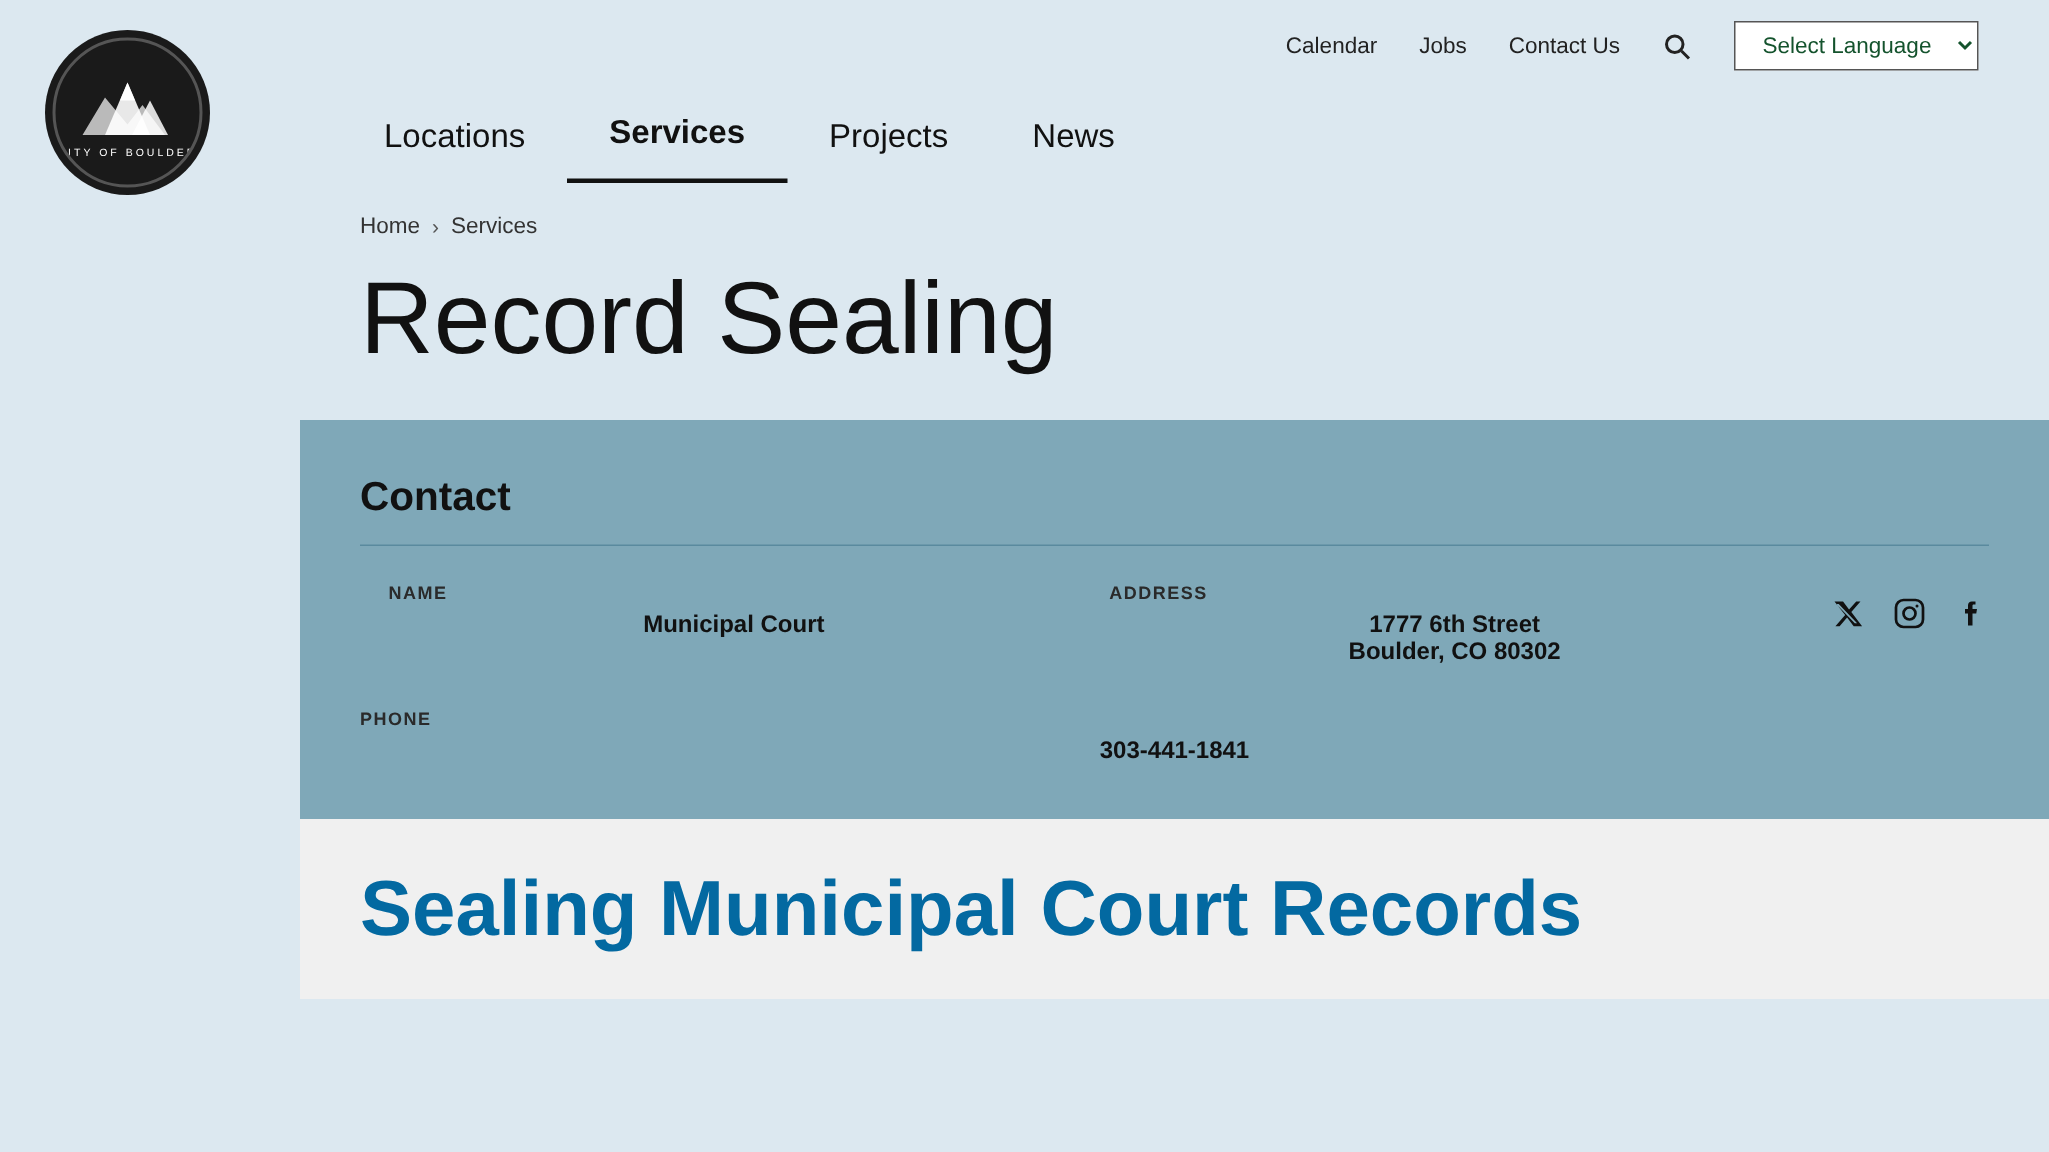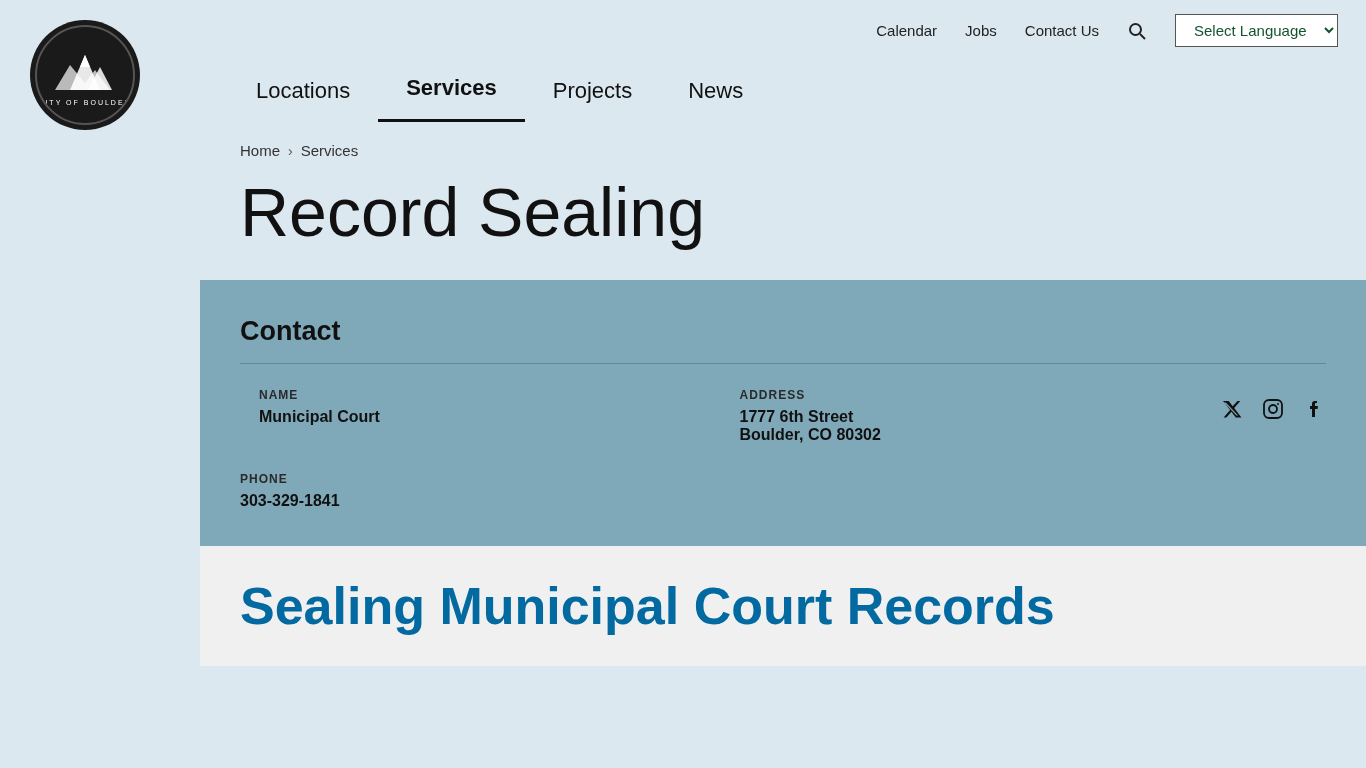--- a/index.html
+++ b/index.html
@@ -19,21 +19,21 @@
     
     .header {
       background-color: #dce8f0;
       position: relative;
     }
 
     .top-bar {
       display: flex;
       justify-content: flex-end;
       align-items: center;
-      padding: 14px 28px 10px 40px;
+      padding: 14px 47px 10px 40px;
       gap: 28px;
     }
 
     .top-bar-link {
       font-size: 15px;
       color: #222;
       text-decoration: none;
       cursor: pointer;
     }
 
@@ -212,20 +212,21 @@
       letter-spacing: 1px;
       text-transform: uppercase;
       color: #2a2a2a;
       margin-bottom: 6px;
     }
 
     .contact-field-value {
       font-size: 16px;
       font-weight: 700;
       color: #111;
+      text-align: center;
     }
 
     .contact-field-value .line {
       display: block;
     }
 
     .social-icons {
       display: flex;
       gap: 20px;
       align-items: center;
@@ -356,21 +357,21 @@
           <a class="social-icon" style="font-size:22px; font-weight:700; text-decoration:none; color:#111; font-family: Georgia, serif;">
             <svg width="22" height="22" viewBox="0 0 22 22" fill="#111">
               <path d="M13 3h-2.5C9.1 3 8 4.1 8 5.5V8H6v3h2v8h3v-8h2.5l.5-3H11V5.8c0-.4.3-.8.8-.8H13z"></path>
             </svg>
           </a>
         </div>
       </div>
 
       <div class="contact-bottom">
         <div class="contact-field-label">PHONE</div>
-        <div class="contact-field-value">303-329-1841</div>
+        <div class="contact-field-value">303-441-1841</div>
       </div>
     </div>
 
     <div class="bottom-section">
       <h2 class="bottom-title">Sealing Municipal Court Records</h2>
     </div>
   </div>
 </div>
 
 </body></html>

